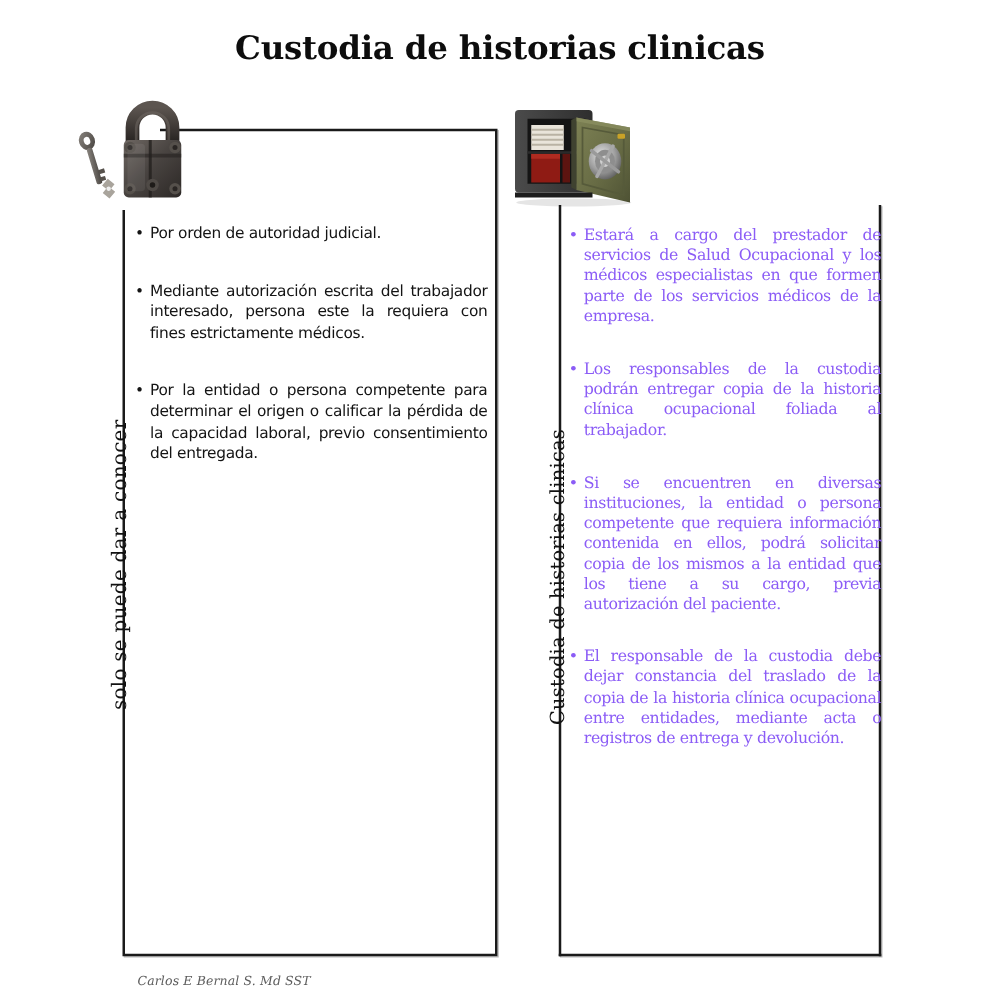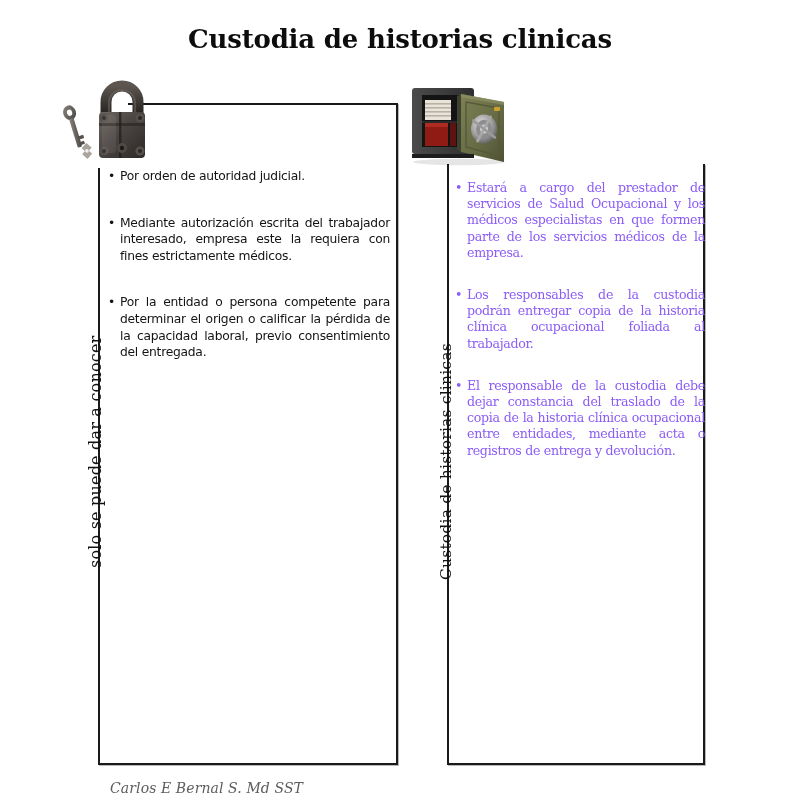--- a/index.html
+++ b/index.html
@@ -67,21 +67,21 @@
   }
 
   
   .bullets {
     position: absolute;
     box-sizing: border-box;
     z-index: 5;
   }
   .bullets.left {
     left: 108px;
-    top: 168px;
+    top: 178px;
     width: 282px;
   }
   .bullets.right {
     left: 455px;
     top: 180px;
     width: 250px;
   }
 
   .bullet {
     position: relative;
@@ -136,21 +136,21 @@
     letter-spacing: 0.2px;
   }
 
   
   .credit {
     position: absolute;
     left: 110px;
     top: 780px;
     font-family: "DejaVu Serif", serif;
     font-style: italic;
-    font-size: 14px;
+    font-size: 10px;
     letter-spacing: 0.1px;
     color: #5d5d5d;
   }
 
   
   .padlock-art {
     position: absolute;
     left: 56px;
     top: 78px;
     width: 124px;
@@ -223,21 +223,21 @@
       <circle cx="84" cy="73" r="2" fill="#2a2624"></circle>
     <circle cx="66" cy="70" r="5" fill="#4f4a46"></circle>
       <circle cx="66" cy="70" r="2.2" fill="#1e1b19"></circle>
 
     <rect x="46" y="37" width="14" height="38" rx="3" fill="#ffffff" opacity="0.07"></rect>
   </svg>
 </div>
 
 <div class="bullets left">
   <div class="bullet">Por orden de autoridad judicial.</div>
-  <div class="bullet">Mediante autorización escrita del trabajador interesado, empresa este la requiera con fines estrictamente médicos.</div>
+  <div class="bullet">Mediante autorización escrita del trabajador interesado, persona este la requiera con fines estrictamente médicos.</div>
   <div class="bullet">Por la entidad o persona competente para determinar el origen o calificar la pérdida de la capacidad laboral, previo consentimiento del entregada.</div>
 </div>
 
 <div class="side-label left">solo se puede dar a conocer</div>
 
 <div class="right-box"></div>
 
 <div class="safe-art">
   <svg width="112" height="92" viewBox="0 0 112 92" xmlns="http://www.w3.org/2000/svg">
     <defs>
@@ -291,18 +291,19 @@
     </g>
 
     <rect x="8" y="76" width="62" height="4" fill="#1d1d1d"></rect>
     <ellipse cx="55" cy="84" rx="46" ry="3.2" fill="#000" opacity="0.10"></ellipse>
   </svg>
 </div>
 
 <div class="bullets right">
   <div class="bullet">Estará a cargo del prestador de servicios de Salud Ocupacional  y los médicos especialistas en que formen parte de los servicios médicos de la empresa.</div>
   <div class="bullet">Los responsables de la custodia podrán entregar copia de la historia clínica ocupacional foliada al trabajador.</div>
+  <div class="bullet">Si se encuentren en diversas instituciones, la entidad o persona competente que requiera información contenida en ellos, podrá solicitar copia de los mismos a la entidad que los tiene a su cargo, previa autorización del paciente.</div>
   <div class="bullet">El responsable de la custodia debe dejar constancia del traslado de la copia de la historia clínica ocupacional entre entidades, mediante acta o registros de entrega y devolución.</div>
 </div>
 
 <div class="side-label right">Custodia de historias clinicas</div>
 
 <div class="credit">Carlos E Bernal S. Md  SST</div>
 
 </body></html>

